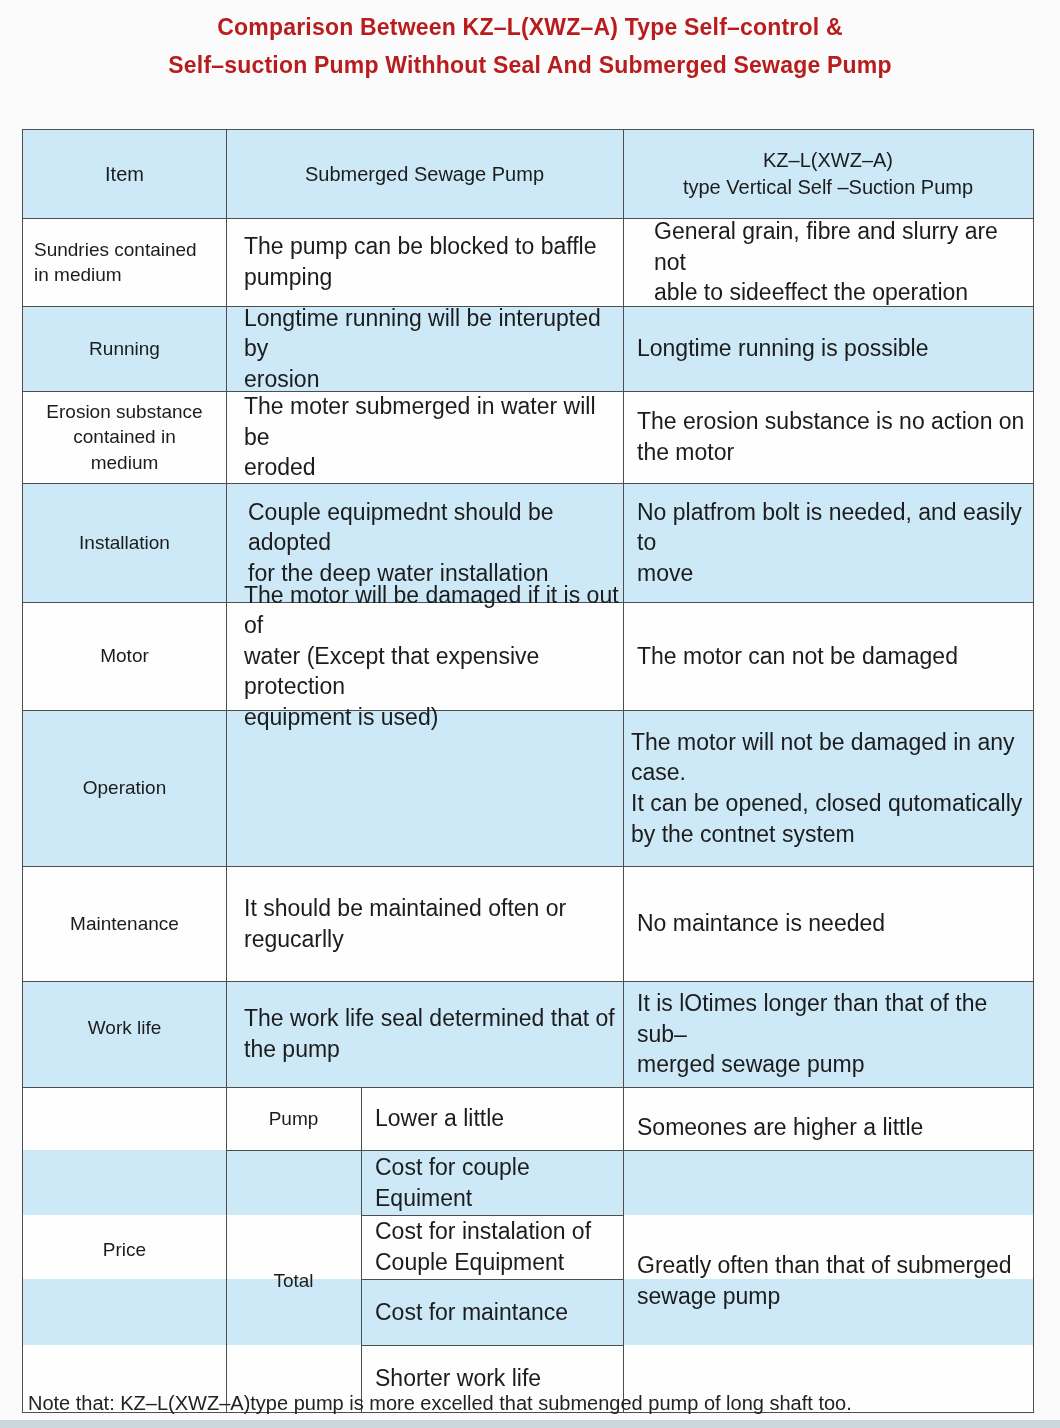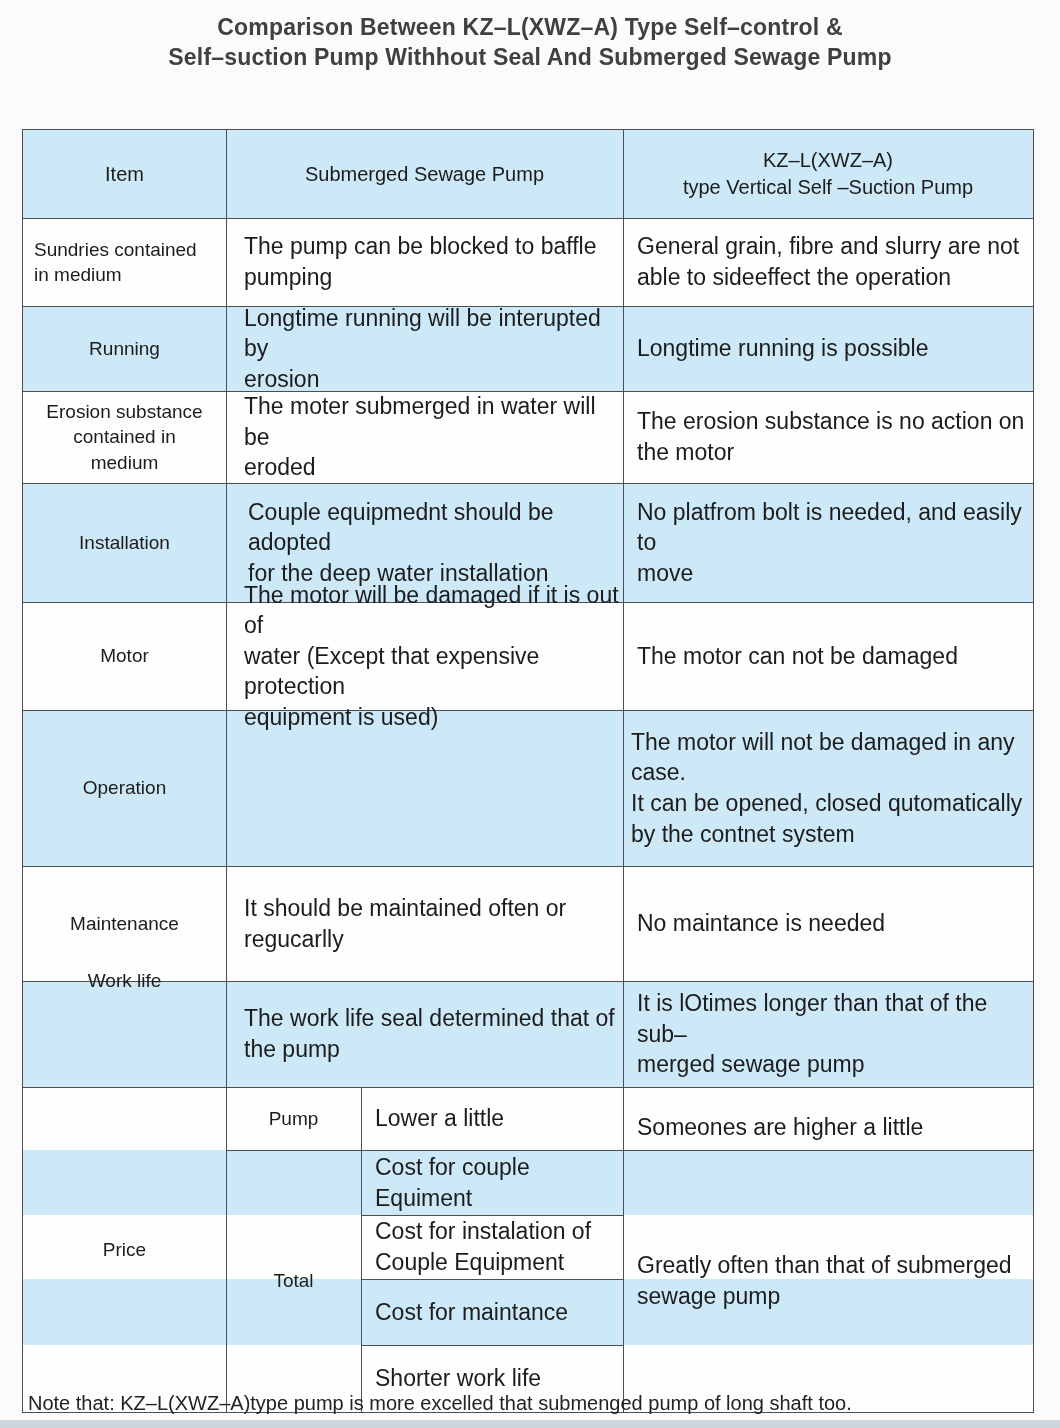--- a/index.html
+++ b/index.html
@@ -6,21 +6,21 @@
   .page{
     position:relative;
     width:1060px;height:1428px;
     background:#fbfbfb;
     font-family:"Liberation Sans", sans-serif;
     color:#1c1c1c;
     overflow:hidden;
   }
   .title-line{
     position:absolute;left:0;width:100%;
-    text-align:center;font-weight:bold;font-size:23px;color:#404040;
+    text-align:center;font-weight:bold;font-size:23px;color:#b91c1c;
     letter-spacing:.2px;
   }
   .table{
     position:absolute;left:22px;top:105px;
     width:1010px;height:1282px;
     border:1px solid #4e4e4e;
     background:#ffffff;
     margin-top:24px;
   }
   .stripe{position:absolute;left:0;width:100%;}
@@ -44,21 +44,21 @@
     position:absolute;left:0;top:1420px;width:100%;height:8px;
     background:#ccd6dd;
   }
 </style>
 </head>
 <body>
 
 <div class="page">
 
   <div class="title-line" style="top:14px">Comparison Between KZ–L(XWZ–A) Type Self–control &amp;</div>
-  <div class="title-line" style="top:44px">Self–suction Pump Withhout Seal And Submerged Sewage Pump</div>
+  <div class="title-line" style="top:52px">Self–suction Pump Withhout Seal And Submerged Sewage Pump</div>
 
   <div class="table">
 
     <div class="stripe blue" style="top:0;height:88px"></div>
     <div class="stripe white" style="top:88px;height:88px"></div>
     <div class="stripe blue" style="top:176px;height:85px"></div>
     <div class="stripe white" style="top:261px;height:92px"></div>
     <div class="stripe blue" style="top:353px;height:119px"></div>
     <div class="stripe white" style="top:472px;height:108px"></div>
     <div class="stripe blue" style="top:580px;height:156px"></div>
@@ -90,21 +90,21 @@
 
     <div class="cell c-center hdr" style="left:0;top:0;width:203px;height:88px">Item</div>
     <div class="cell c-center hdr" style="left:203px;top:0;width:397px;height:88px">Submerged Sewage Pump</div>
     <div class="cell c-center hdr" style="left:600px;top:0;width:410px;height:88px">KZ–L(XWZ–A)
 type Vertical Self –Suction Pump</div>
 
     <div class="cell lbl" style="left:0;top:88px;width:203px;height:88px;padding-left:11px">Sundries contained
 in medium</div>
     <div class="cell" style="left:203px;top:88px;width:397px;height:88px;padding-left:18px;padding-right:4px">The pump can be blocked to baffle
 pumping</div>
-    <div class="cell" style="left:600px;top:88px;width:410px;height:88px;padding-left:14px;padding-right:4px">General grain, fibre and slurry are not
+    <div class="cell" style="left:600px;top:88px;width:410px;height:88px;padding-left:31px;padding-right:4px">General grain, fibre and slurry are not
 able to sideeffect the operation</div>
 
     <div class="cell c-center lbl" style="left:0;top:176px;width:203px;height:85px">Running</div>
     <div class="cell" style="left:203px;top:176px;width:397px;height:85px;padding-left:18px;padding-right:4px">Longtime running will be interupted by
 erosion</div>
     <div class="cell" style="left:600px;top:176px;width:410px;height:85px;padding-left:14px;padding-right:4px">Longtime running is possible</div>
 
     <div class="cell c-center lbl" style="left:0;top:261px;width:203px;height:92px">Erosion substance
 contained in
 medium</div>
@@ -128,21 +128,21 @@
     <div class="cell c-center lbl" style="left:0;top:580px;width:203px;height:156px">Operation</div>
     <div class="cell" style="left:600px;top:580px;width:410px;height:156px;padding-left:8px;padding-right:2px">The motor will not be damaged in any case.
 It can be opened, closed qutomatically
 by the contnet system</div>
 
     <div class="cell c-center lbl" style="left:0;top:736px;width:203px;height:115px">Maintenance</div>
     <div class="cell" style="left:203px;top:736px;width:397px;height:115px;padding-left:18px;padding-right:4px">It should be maintained often or
 regucarlly</div>
     <div class="cell" style="left:600px;top:736px;width:410px;height:115px;padding-left:14px;padding-right:4px">No maintance is needed</div>
 
-    <div class="cell c-center lbl" style="left:0;top:804px;width:203px;height:94px">Work life</div>
+    <div class="cell c-center lbl" style="left:0;top:851px;width:203px;height:94px">Work life</div>
     <div class="cell" style="left:203px;top:851px;width:397px;height:106px;padding-left:18px;padding-right:4px">The work life seal determined that of
 the pump</div>
     <div class="cell" style="left:600px;top:851px;width:410px;height:106px;padding-left:14px;padding-right:2px">It is lOtimes longer than that of the sub–
 merged sewage pump</div>
 
     <div class="cell c-center lbl" style="left:0;top:957px;width:203px;height:325px">Price</div>
 
     <div class="cell c-center lbl" style="left:203px;top:957px;width:135px;height:63px">Pump</div>
     <div class="cell" style="left:338px;top:957px;width:262px;height:63px;padding-left:14px">Lower a little</div>
     <div class="cell" style="left:600px;top:957px;width:410px;height:80px;padding-left:14px">Someones are higher a little</div>

